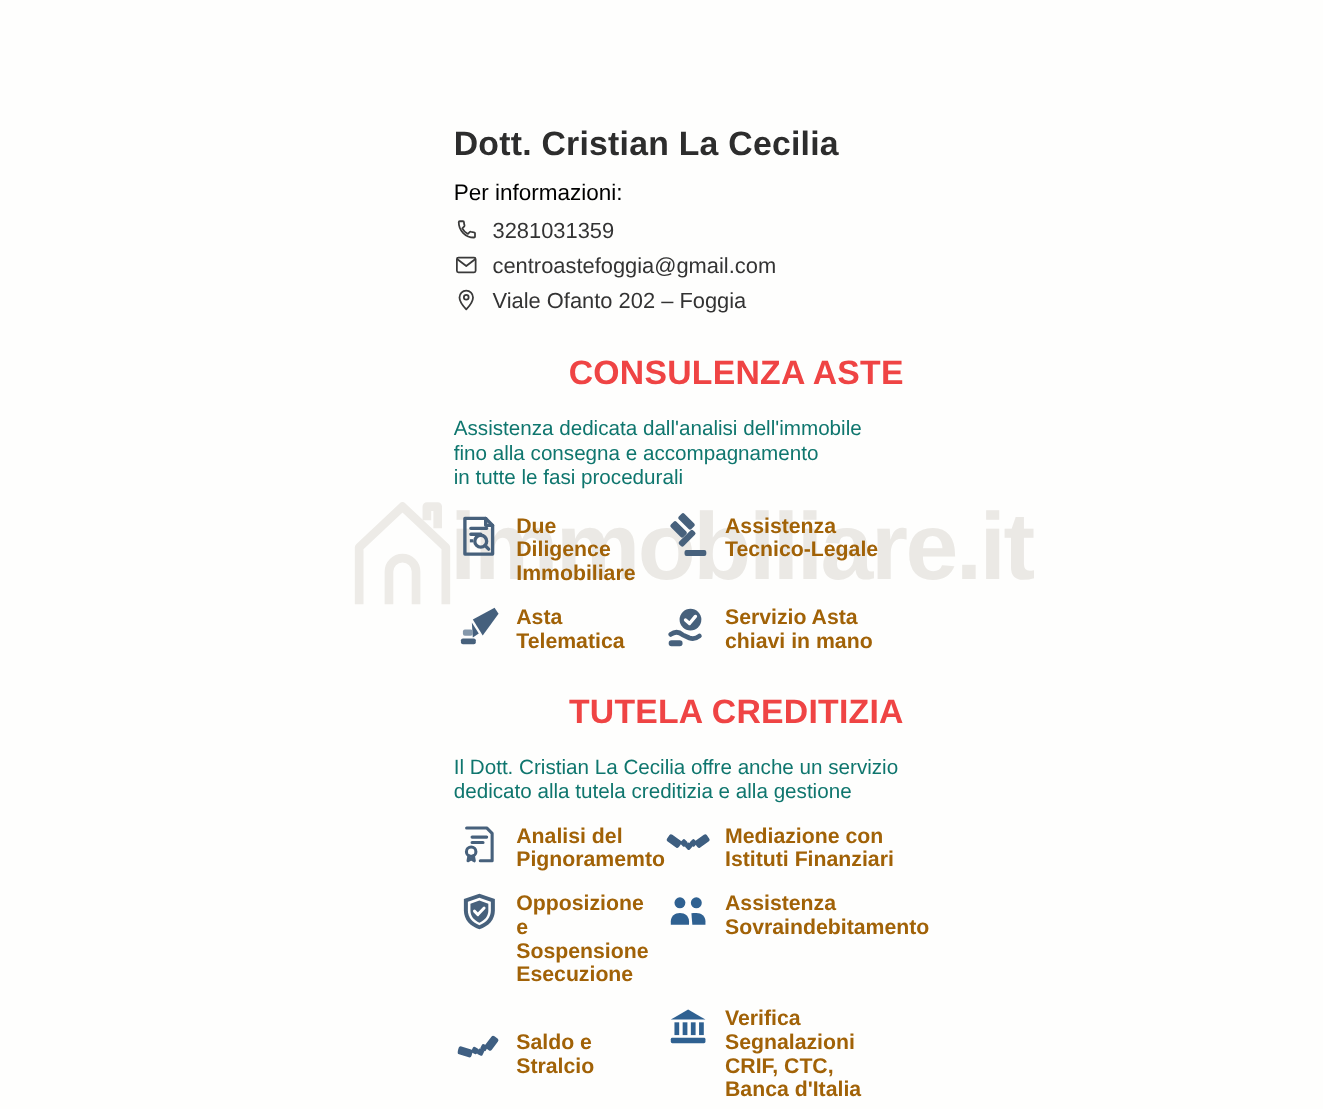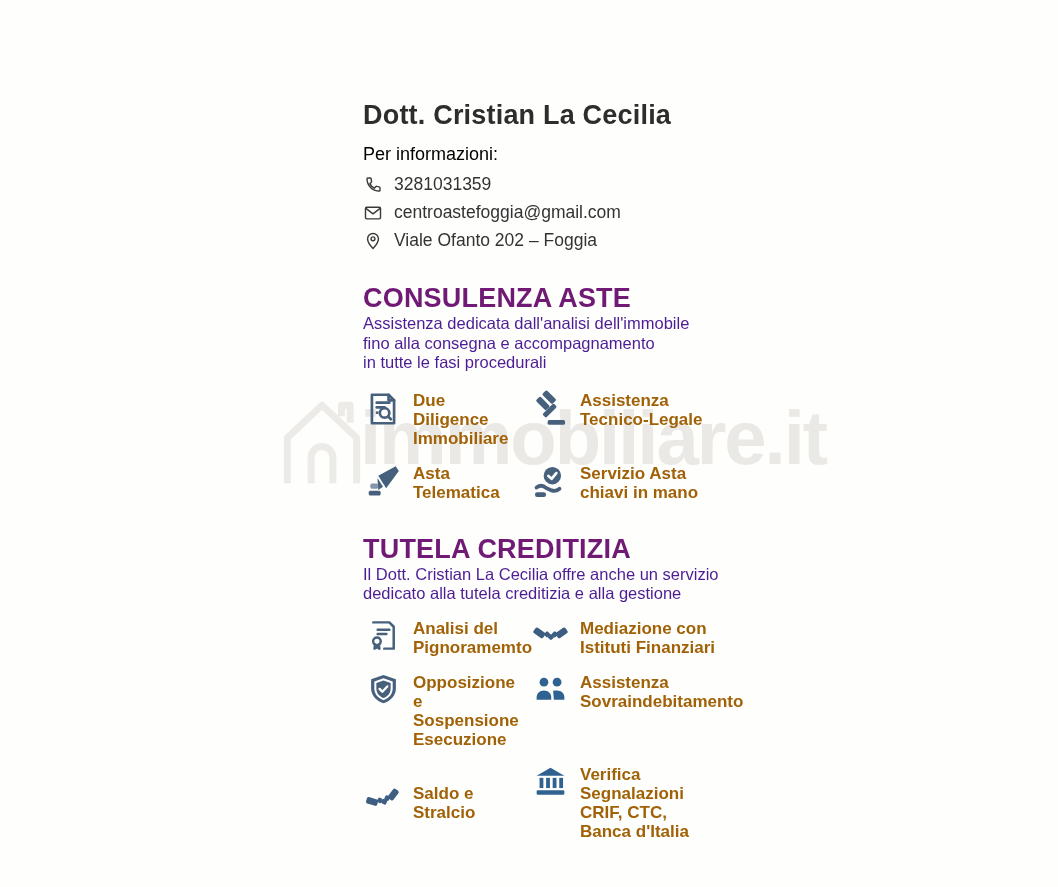--- a/index.html
+++ b/index.html
@@ -10,26 +10,26 @@
   
   .watermark { position:absolute; left:270px; top:388px; display:flex; align-items:flex-start; z-index:0; pointer-events:none; }
   .watermark svg { width:104px; height:104px; }
   .watermark-text { font-size:76px; font-weight:700; color:#ebe9e5; letter-spacing:-2px; margin-left:-14px; margin-top:6px; }
 
   .content { position:absolute; left:363px; top:100px; width:360px; z-index:1; }
 
   .doctor-name { font-size:27px; font-weight:700; color:#2d2d2d; letter-spacing:0.2px; }
   .info-label { margin-top:13px; font-size:18px; color:#000000; }
   .contact-list { margin-top:9px; display:flex; flex-direction:column; gap:7px; }
-  .contact-row { display:flex; align-items:center; gap:11px; font-size:17.5px; color:#333; }
+  .contact-row { display:flex; align-items:flex-start; gap:11px; font-size:17.5px; color:#333; }
   .contact-row .cicon { width:20px; height:20px; flex:none; display:flex; align-items:center; justify-content:center; }
   .contact-row .cicon svg { width:20px; height:20px; }
 
-  .section-title { margin-top:32px; font-size:27px; font-weight:800; color:#701a75; letter-spacing:0.2px; }
-  .section-desc { margin-top:0; font-size:16.5px; line-height:19.5px; color:#4c1d95; }
+  .section-title { margin-top:32px; font-size:27px; font-weight:800; color:#ef4444; letter-spacing:0.2px;text-align:right; }
+  .section-desc { margin-top:20px; font-size:16.5px; line-height:19.5px; color:#0f766e; }
 
   .services-grid { display:grid; grid-template-columns:167px 1fr; margin-top:17px; row-gap:15px; }
   .services-grid.second { margin-top:14px; }
   .service { display:flex; align-items:flex-start; gap:10px; }
   .service.v-center { align-self:center; }
   .service .sicon { width:40px; flex:none; display:flex; justify-content:center; }
   .service .sicon svg { width:38px; height:38px; }
   .services-grid.second .sicon svg { width:35px; height:35px; }
   .service-label { font-size:17px; font-weight:600; color:#a16207; line-height:19px; padding-top:1px; }
 </style>

